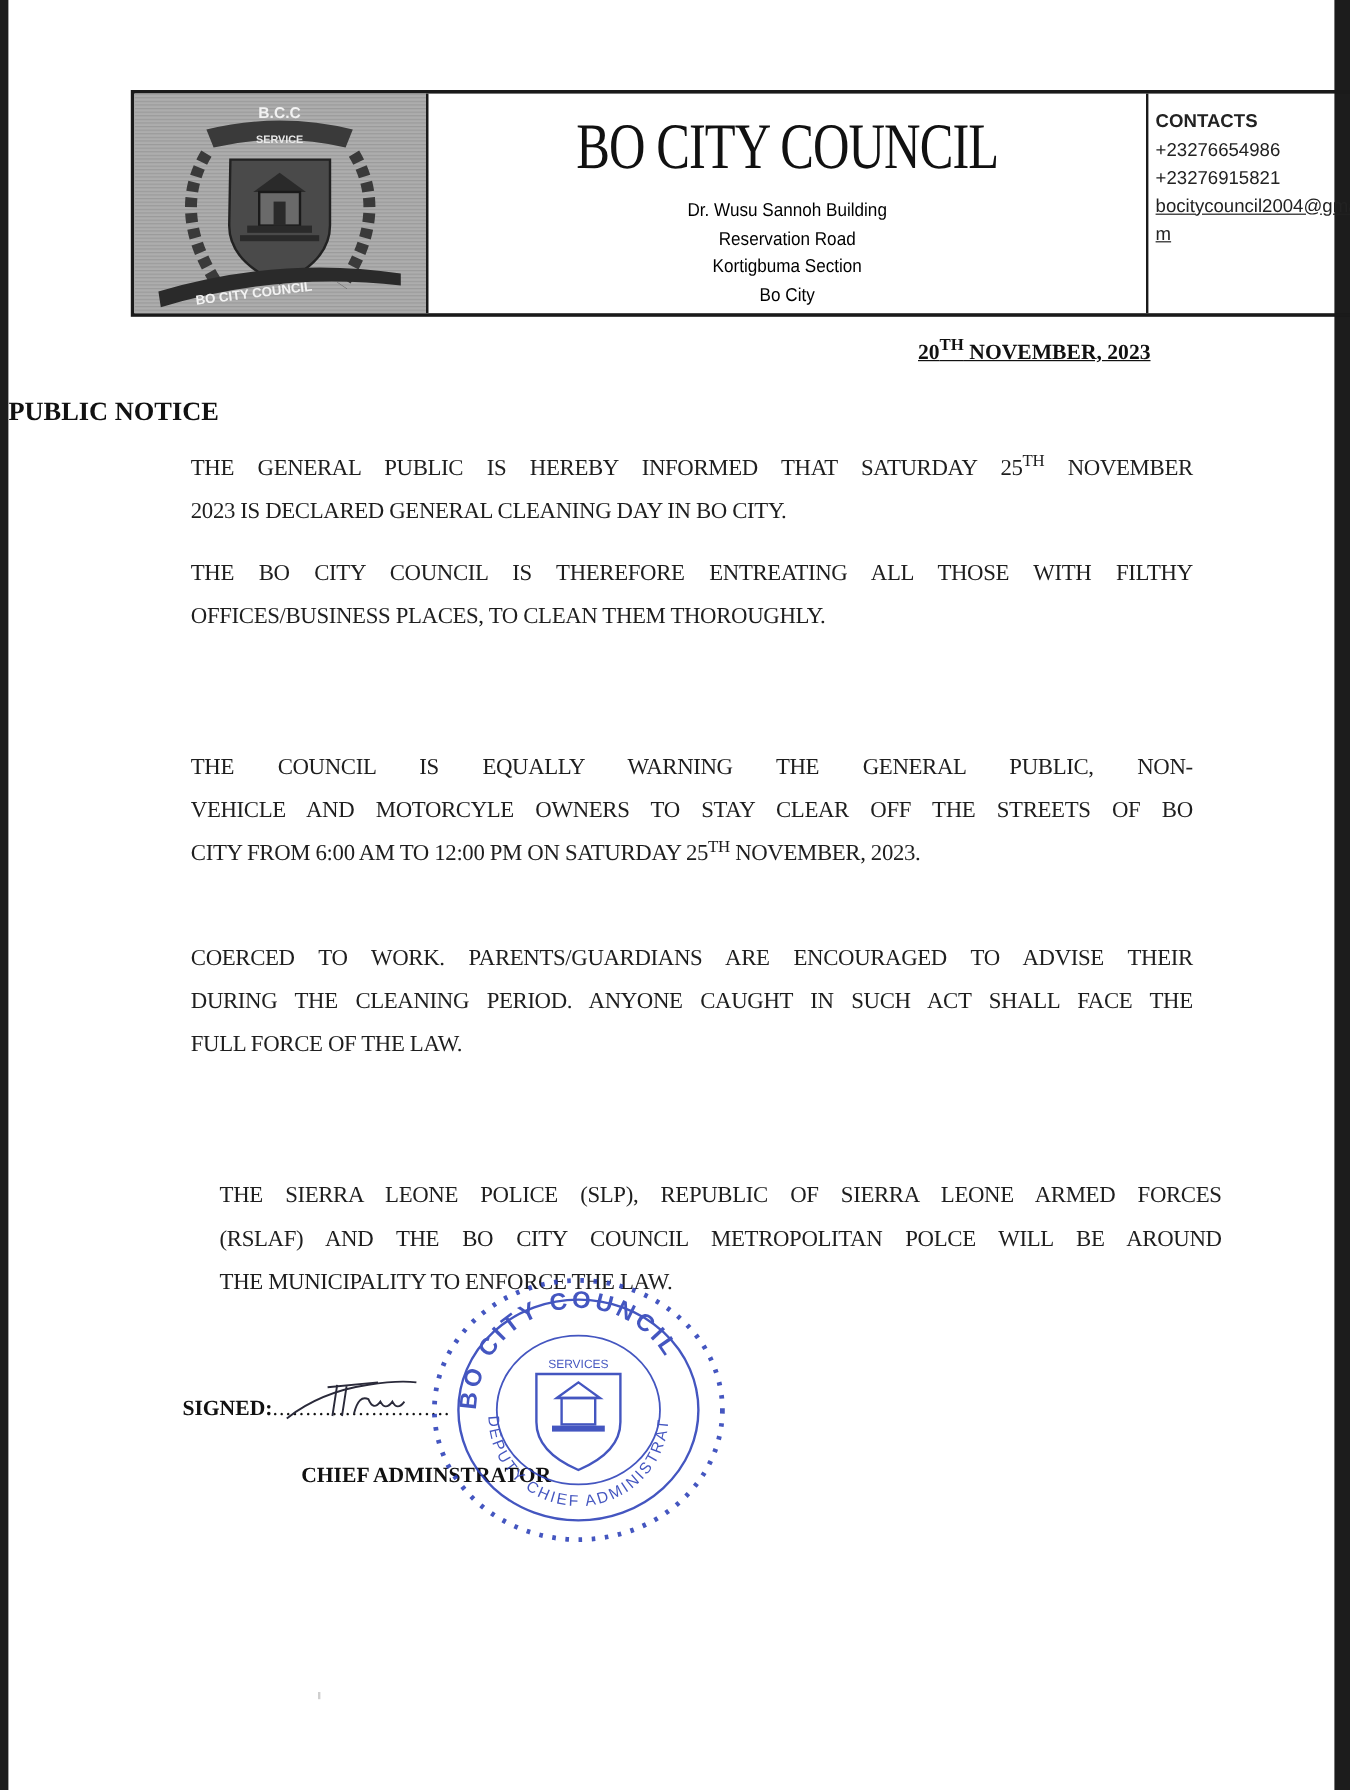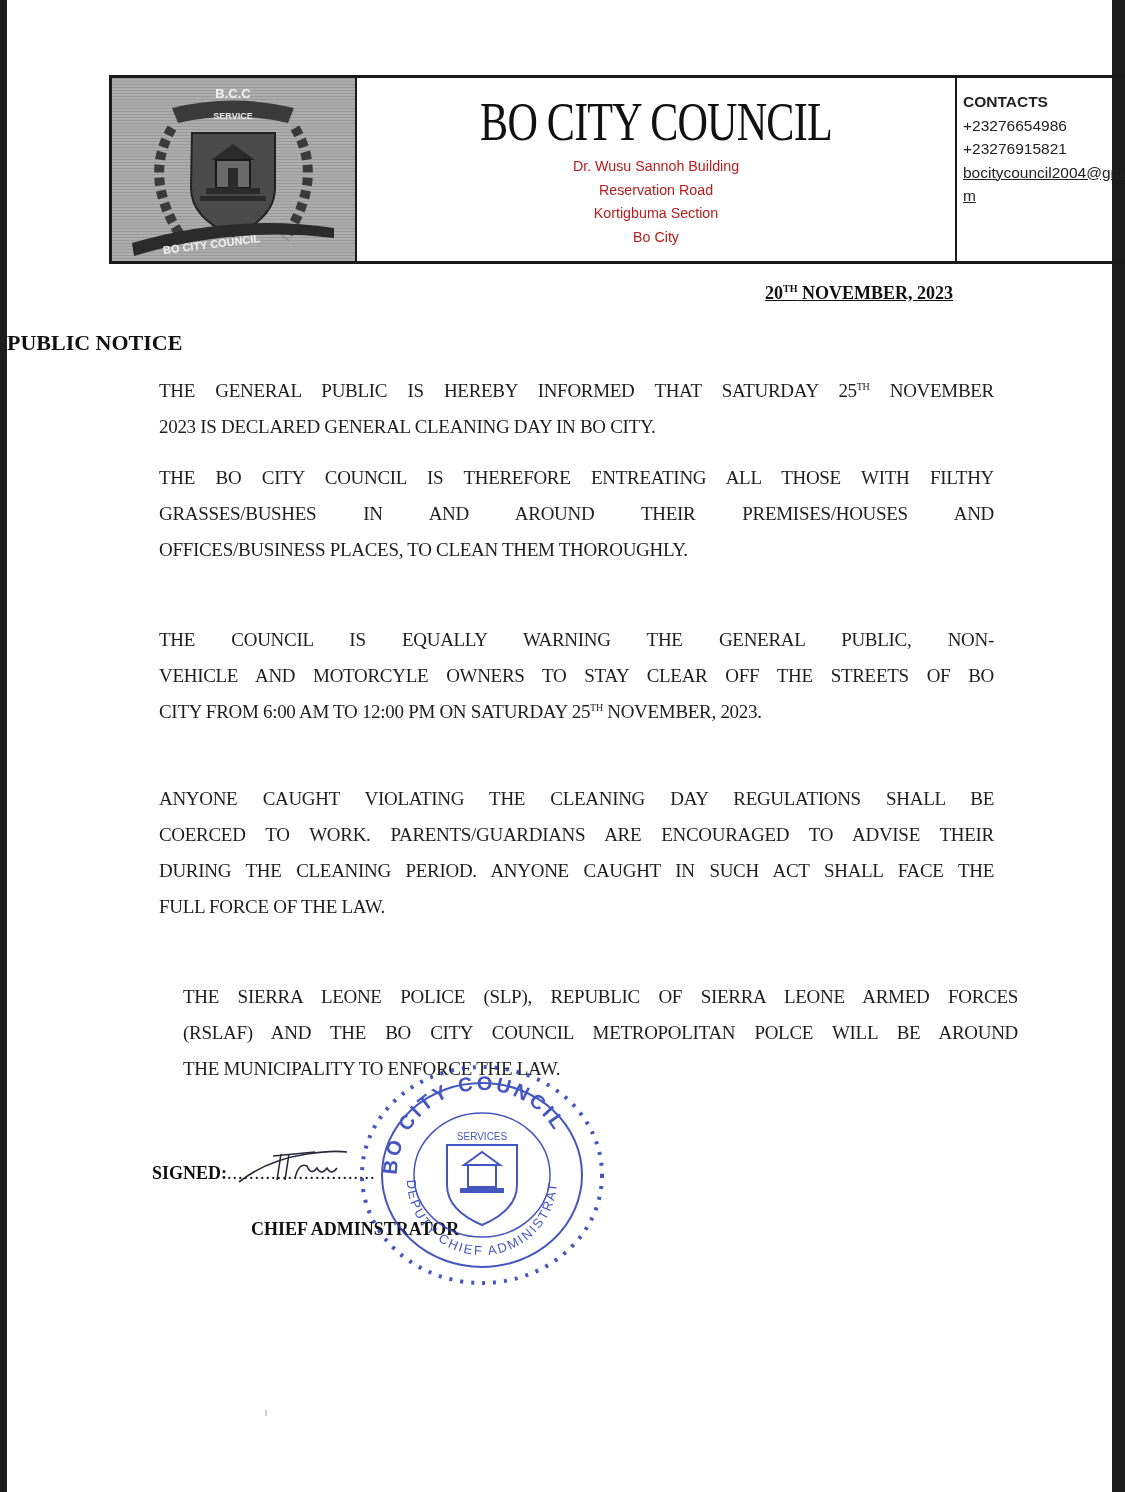--- a/index.html
+++ b/index.html
@@ -56,25 +56,25 @@
       font-size: 54px;
       letter-spacing: -1px;
       transform: scaleX(0.78);
       transform-origin: center;
       color: #111;
       line-height: 60px;
     }
     .address {
       position: absolute;
       left: 0; right: 0;
-      top: 76px;
+      top: 86px;
       font-family: "Liberation Sans", sans-serif;
       font-size: 15.5px;
       line-height: 23.5px;
-      color: #b91c1c;
+      color: #000000;
     }
     .address div { transform: scaleX(0.92); }
     .contacts-cell {
       width: 211px;
       padding: 12px 0 0 6px;
       box-sizing: border-box;
       font-family: "Liberation Sans", sans-serif;
       font-size: 15.5px;
       line-height: 23.5px;
       color: #222;
@@ -98,21 +98,21 @@
     }
     .notice-title {
       position: absolute;
       left: 0; right: 0;
       top: 330px;
       text-align: left;
       font-weight: bold;
       font-size: 22px;
       color: #111;
     }
-    sup { font-size: 10px; vertical-align: super; line-height: 0; }
+    sup { font-size: 14px; vertical-align: super; line-height: 0; }
 
     .para {
       position: absolute;
       left: 152px;
       width: 835px;
       font-size: 19px;
       line-height: 36px;
       text-align: justify;
       text-align-last: left;
       color: #1e1e1e;
@@ -200,32 +200,30 @@
 
   <div class="notice-title">PUBLIC NOTICE</div>
 
   <div class="para" style="top:373px;">
     <span class="line"><span>THE GENERAL PUBLIC IS HEREBY INFORMED THAT SATURDAY 25</span><sup>TH</sup><span> NOVEMBER</span></span>
     <span class="line last">2023 IS DECLARED GENERAL CLEANING DAY IN BO CITY.</span>
   </div>
 
   <div class="para" style="top:460px;">
     <span class="line">THE BO CITY COUNCIL IS THEREFORE ENTREATING ALL THOSE WITH FILTHY</span>
-    <span class="line">GRASSES/BUSHES IN AND AROUND THEIR PREMISES/HOUSES AND</span>
     <span class="line last">OFFICES/BUSINESS PLACES, TO CLEAN THEM THOROUGHLY.</span>
   </div>
 
   <div class="para" style="top:622px;">
     <span class="line">THE COUNCIL IS EQUALLY WARNING THE GENERAL PUBLIC, NON-</span>
     <span class="line">VEHICLE AND MOTORCYLE OWNERS TO STAY CLEAR OFF THE STREETS OF BO</span>
     <span class="line last"><span>CITY FROM 6:00 AM TO 12:00 PM ON SATURDAY 25</span><sup>TH</sup><span> NOVEMBER, 2023.</span></span>
   </div>
 
   <div class="para" style="top:781px;">
-    <span class="line">ANYONE CAUGHT VIOLATING THE CLEANING DAY REGULATIONS SHALL BE</span>
     <span class="line">COERCED TO WORK. PARENTS/GUARDIANS ARE ENCOURAGED TO ADVISE THEIR</span>
     <span class="line">DURING THE CLEANING PERIOD. ANYONE CAUGHT IN SUCH ACT SHALL FACE THE</span>
     <span class="line last">FULL FORCE OF THE LAW.</span>
   </div>
 
   <div class="para" style="top:979px;margin-left:24px;">
     <span class="line">THE SIERRA LEONE POLICE (SLP), REPUBLIC OF SIERRA LEONE ARMED FORCES</span>
     <span class="line">(RSLAF) AND THE BO CITY COUNCIL METROPOLITAN POLCE WILL BE AROUND</span>
     <span class="line last">THE MUNICIPALITY TO ENFORCE THE LAW.</span>
   </div>

